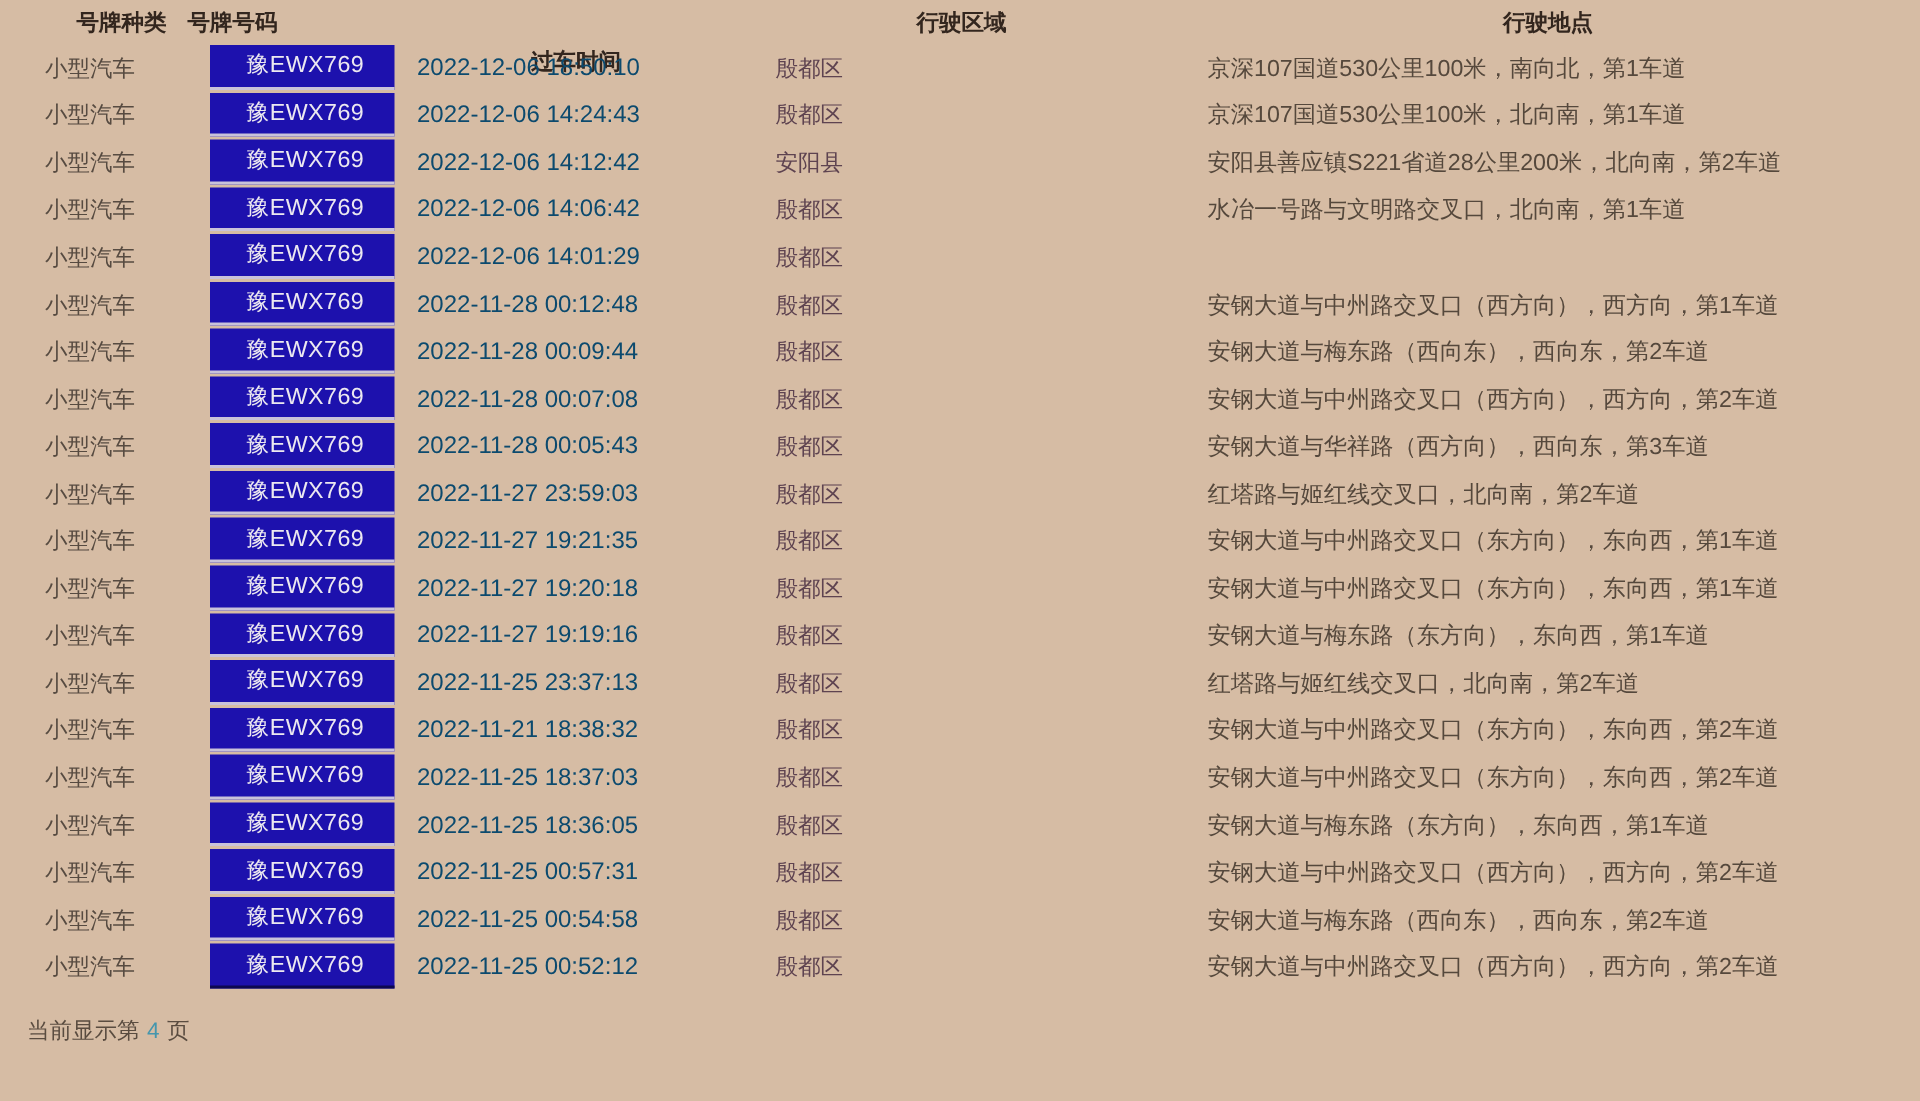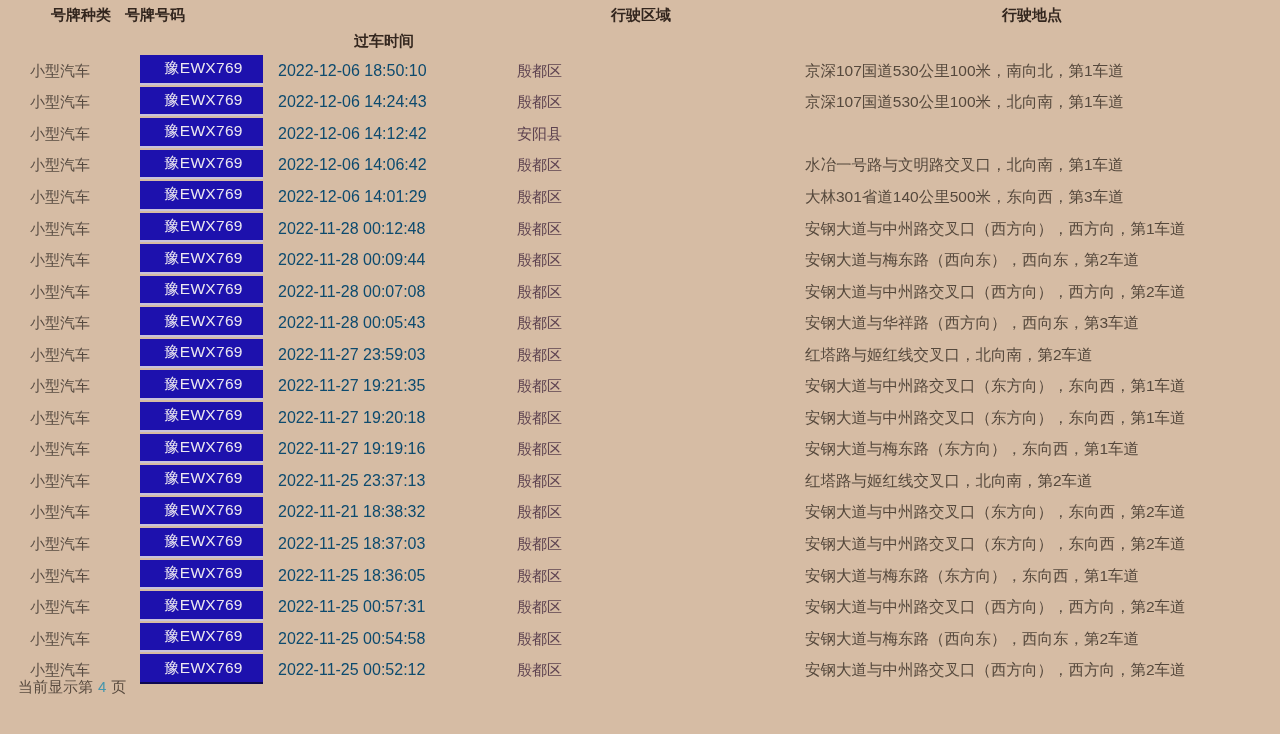--- a/index.html
+++ b/index.html
@@ -32,21 +32,21 @@
     font-size: 15px;
     color: #33261e;
     white-space: nowrap;
   }
   .hc-0 { left: 81px; }
   .hc-1 { left: 155px; }
   .hc-2 { left: 384px; margin-top: 26px; }
   .hc-3 { left: 641px; }
   .hc-4 { left: 1032px; }
   
-  #rows { position: relative; margin-top: 25px; }
+  #rows { position: relative; }
   .row {
     position: relative;
     height: 31.55px;
   }
   .cell {
     position: absolute;
     top: 50%;
     transform: translateY(-50%);
     white-space: nowrap;
   }
@@ -139,34 +139,34 @@
         <span class="plate-box" style="background: rgb(29, 17, 173); color: rgb(236, 232, 240);">豫EWX769</span>
         <span class="cell time">2022-12-06 14:24:43</span>
         <span class="cell district">殷都区</span>
         <span class="cell location">京深107国道530公里100米，北向南，第1车道</span>
       </div>
       <div class="row">
         <span class="cell type">小型汽车</span>
         <span class="plate-box" style="background: rgb(29, 17, 173); color: rgb(236, 232, 240);">豫EWX769</span>
         <span class="cell time">2022-12-06 14:12:42</span>
         <span class="cell district">安阳县</span>
+        <span class="cell location">安阳县善应镇S221省道28公里200米，北向南，第2车道</span>
       </div>
       <div class="row">
         <span class="cell type">小型汽车</span>
         <span class="plate-box" style="background: rgb(29, 17, 173); color: rgb(236, 232, 240);">豫EWX769</span>
         <span class="cell time">2022-12-06 14:06:42</span>
         <span class="cell district">殷都区</span>
         <span class="cell location">水冶一号路与文明路交叉口，北向南，第1车道</span>
       </div>
       <div class="row">
         <span class="cell type">小型汽车</span>
         <span class="plate-box" style="background: rgb(29, 17, 173); color: rgb(236, 232, 240);">豫EWX769</span>
         <span class="cell time">2022-12-06 14:01:29</span>
         <span class="cell district">殷都区</span>
-        <span class="cell location">大林301省道140公里500米，东向西，第3车道</span>
       </div>
       <div class="row">
         <span class="cell type">小型汽车</span>
         <span class="plate-box" style="background: rgb(29, 17, 173); color: rgb(236, 232, 240);">豫EWX769</span>
         <span class="cell time">2022-11-28 00:12:48</span>
         <span class="cell district">殷都区</span>
         <span class="cell location">安钢大道与中州路交叉口（西方向），西方向，第1车道</span>
       </div>
       <div class="row">
         <span class="cell type">小型汽车</span>

